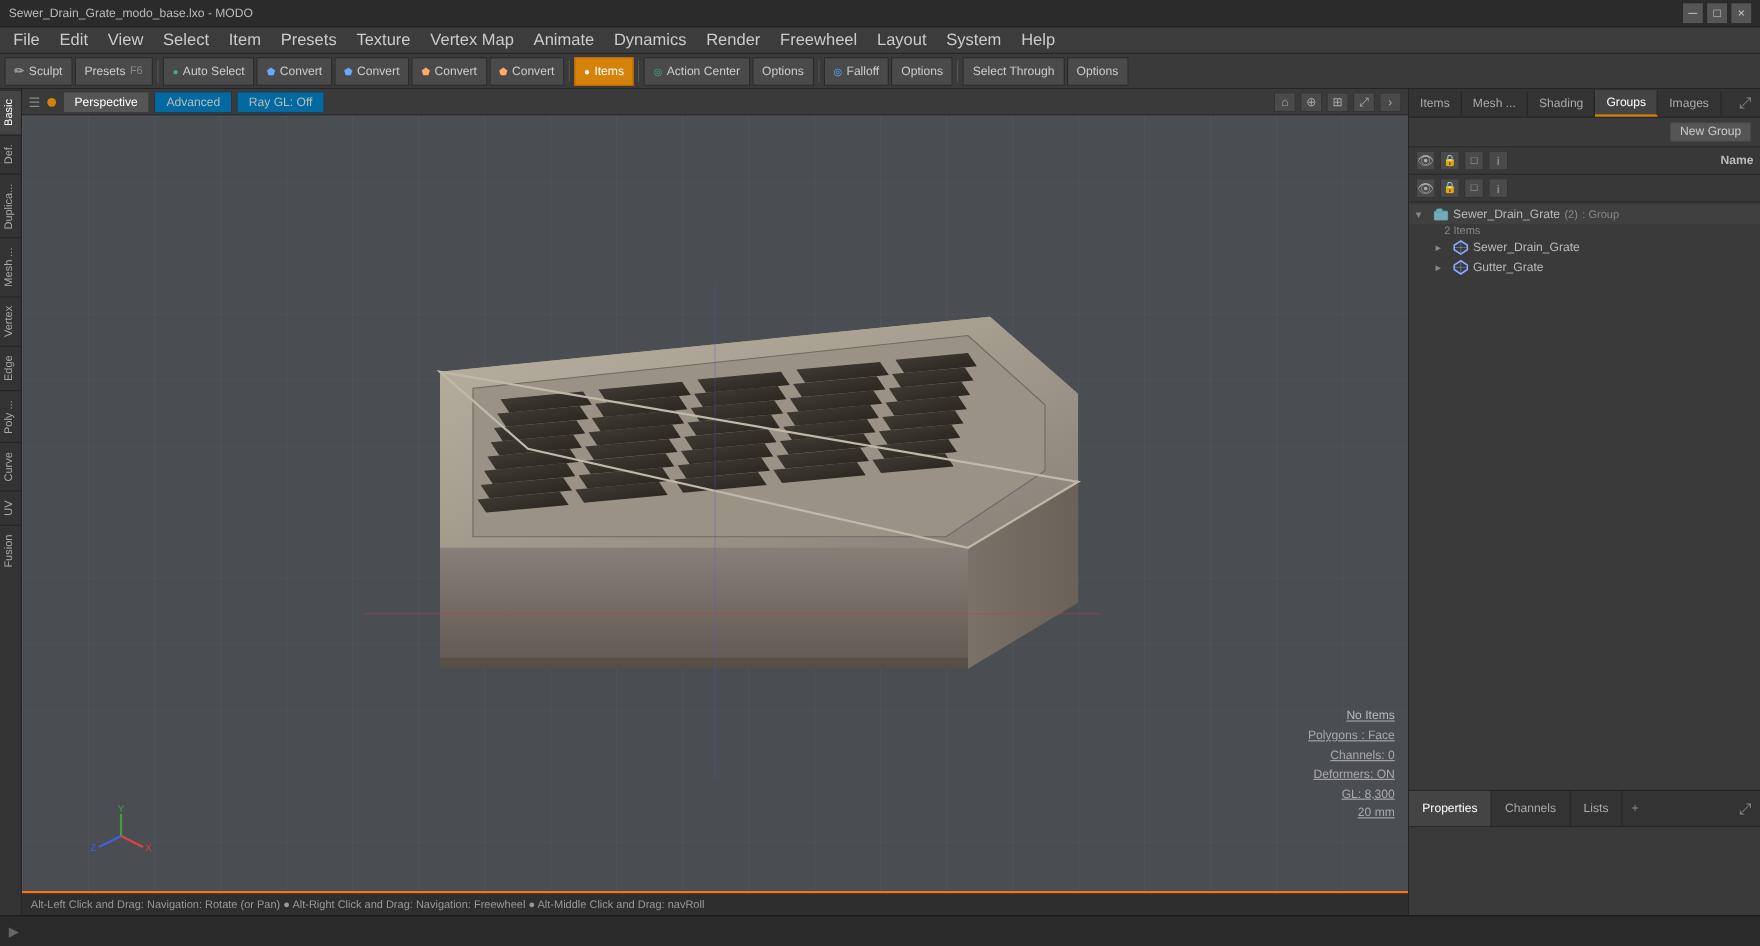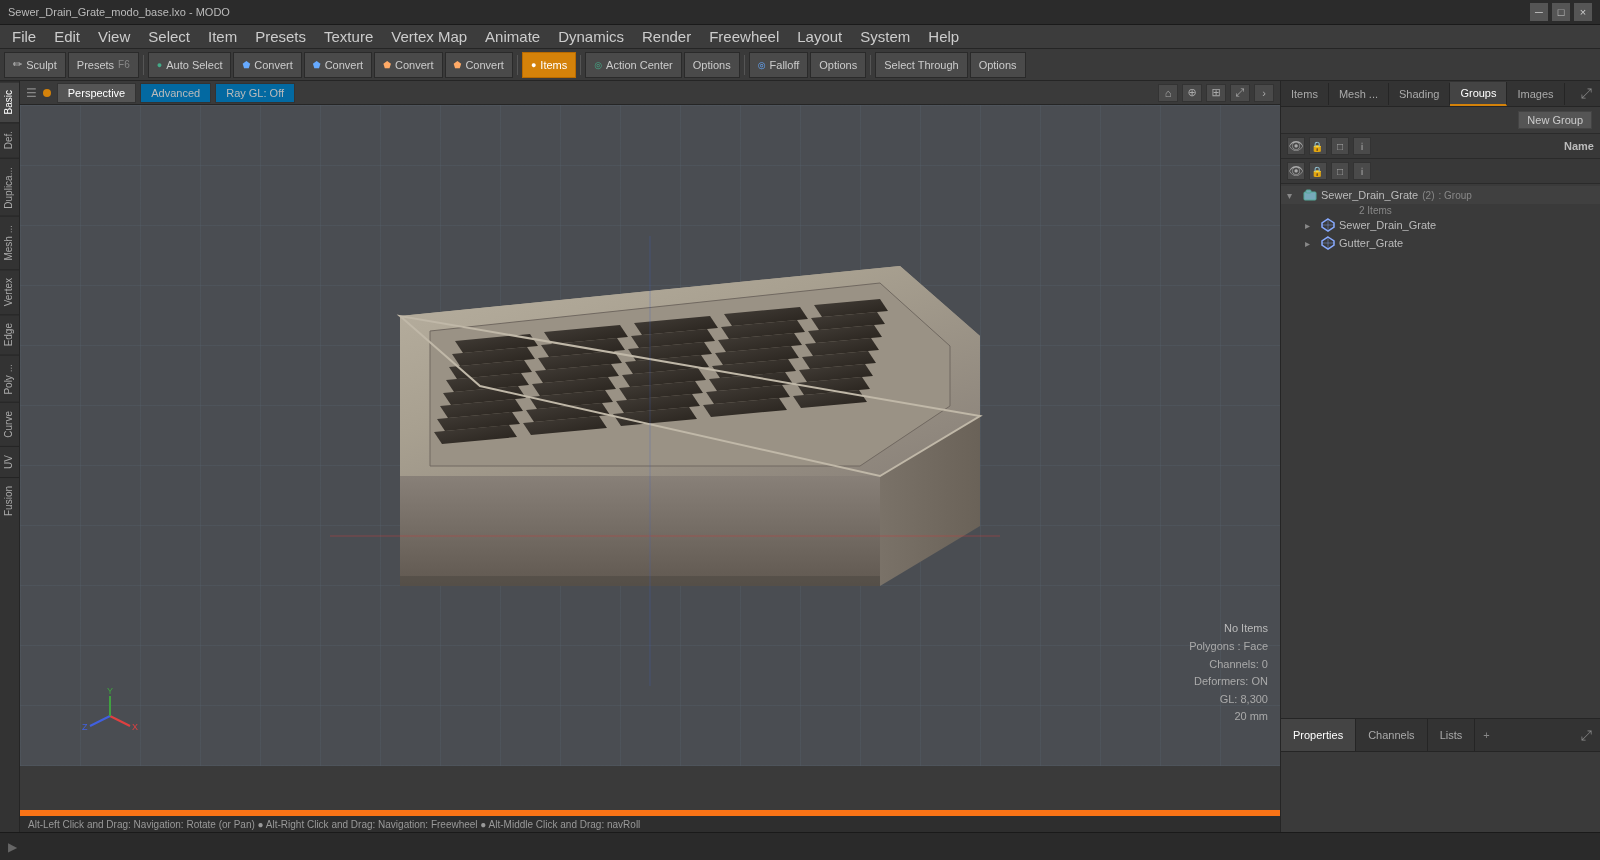--- a/index.html
+++ b/index.html
@@ -219,41 +219,41 @@
       top: 50%;
       left: 50%;
       transform: translate(-50%, -50%);
       width: 700px;
       height: 500px;
     }
 
     
     #viewport-status {
       position: absolute;
-      bottom: 40px;
+      bottom: 61px;
       right: 12px;
       text-align: right;
       color: #aaa;
       font-size: 11px;
       line-height: 1.6;
+      text-decoration: underline;
     }
 
     
     #statusbar {
       background: #2e2e2e;
       height: 22px;
       display: flex;
       align-items: center;
       padding: 0 8px;
-      border-top: 6px solid #f97316;
+      border-top: 2px solid #f97316;
       flex-shrink: 0;
       color: #999;
       font-size: 10px;
       gap: 6px;
-      margin-top: 44px;
     }
 
     
     #right-panel {
       width: 320px;
       background: #3a3a3a;
       border-left: 1px solid #252525;
       display: flex;
       flex-direction: column;
       flex-shrink: 0;
@@ -365,21 +365,20 @@
     }
     .item-count {
       color: #888;
       font-size: 10px;
     }
     .sub-count {
       color: #888;
       font-size: 10px;
       padding-left: 32px;
       padding-top: 1px;
-      margin-left: 46px;
     }
 
     
     #right-panel-bottom {
       flex-shrink: 0;
       border-top: 1px solid #252525;
     }
     #right-panel-bottom-tabs {
       display: flex;
       background: #333;

